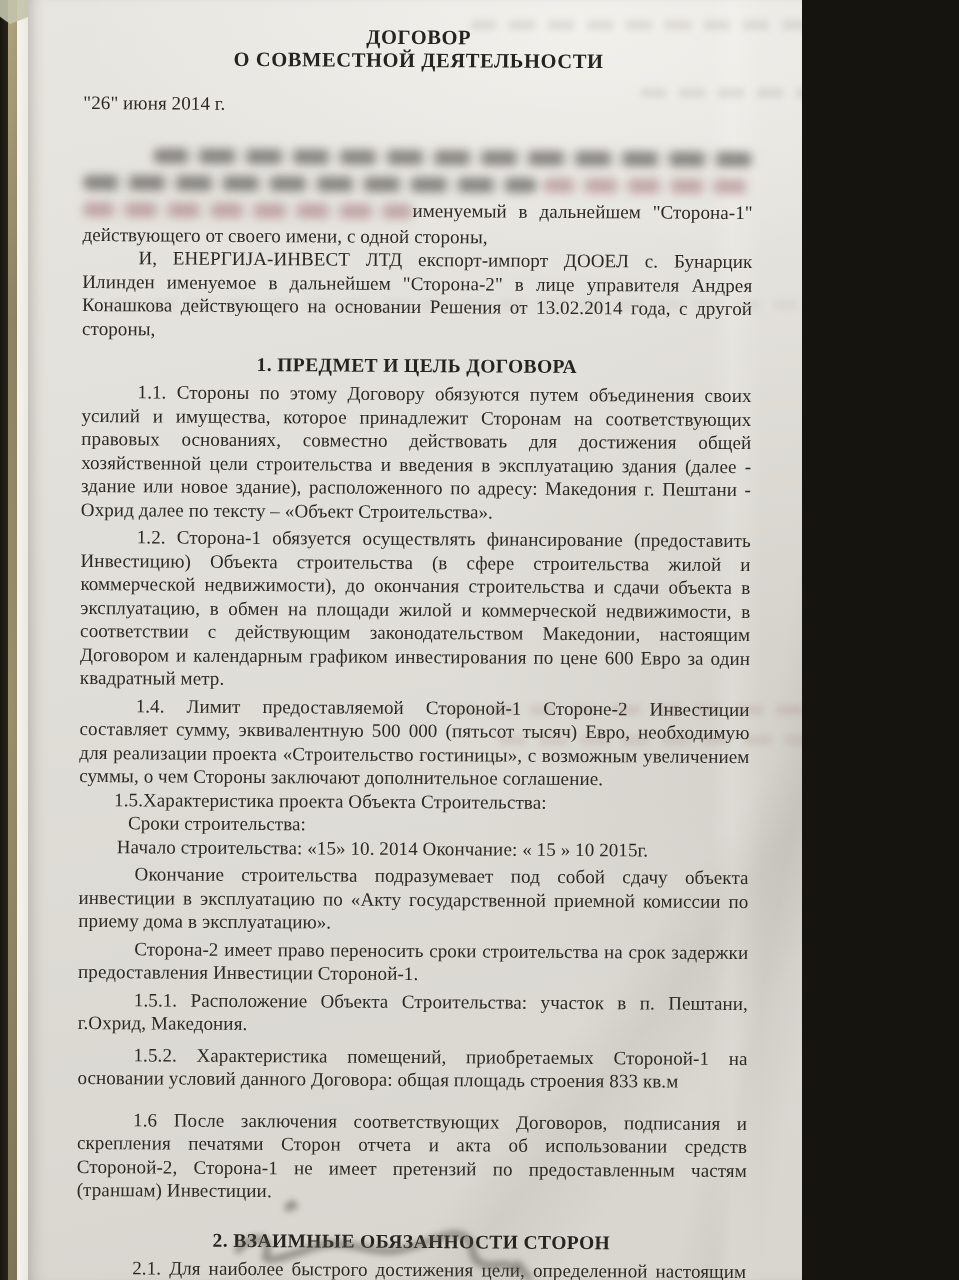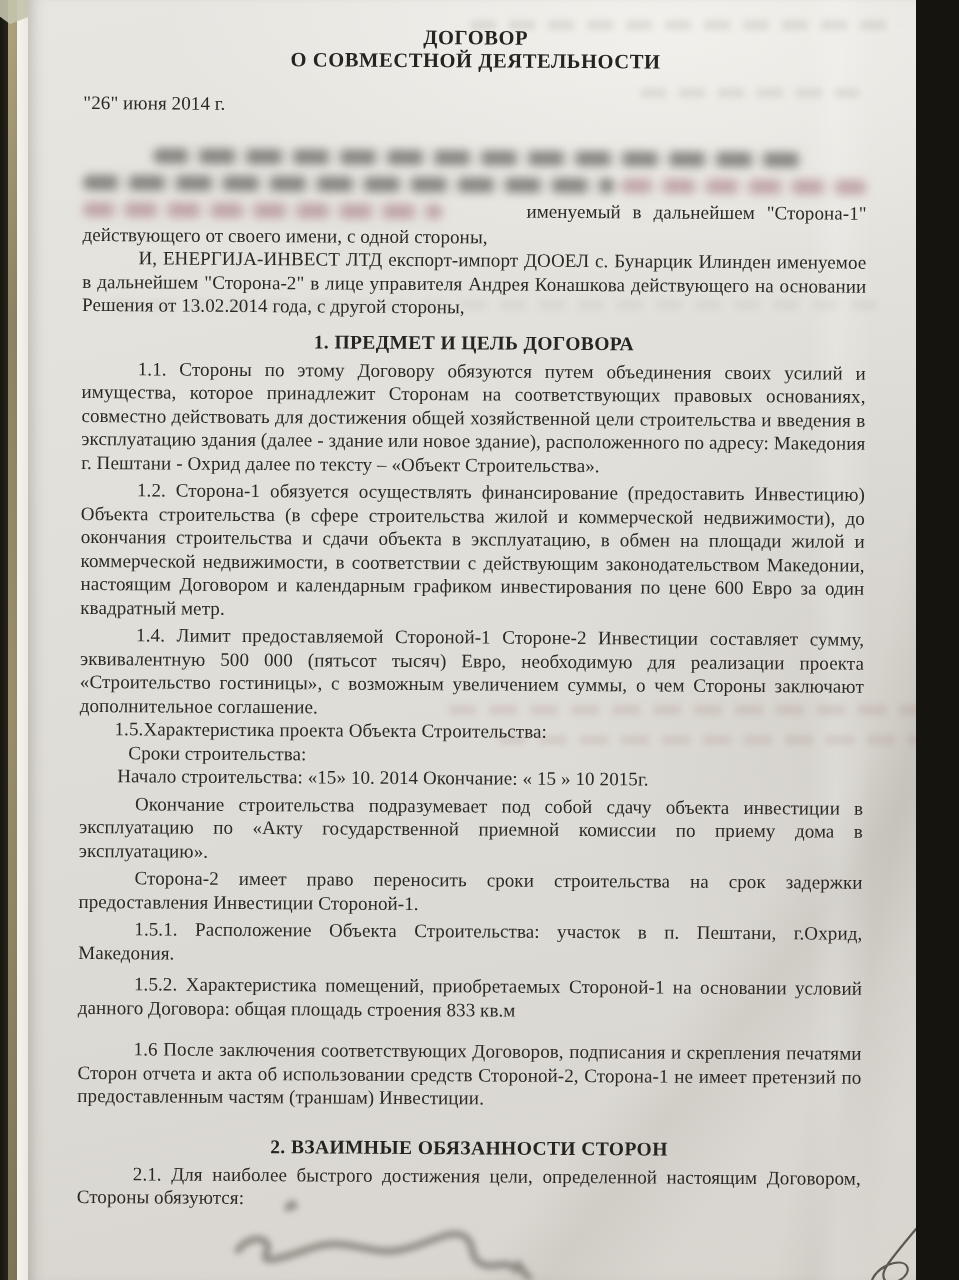--- a/index.html
+++ b/index.html
@@ -1,21 +1,21 @@
 <!DOCTYPE html>
 <html><head>
 <meta charset="utf-8">
 <style>
   html,body{margin:0;padding:0;}
   body{
     width:959px;height:1280px;overflow:hidden;
     background:#15140f;
     font-family:"Liberation Serif","DejaVu Serif",serif;
   }
-  .photo{position:relative;width:916px;height:1280px;border-radius:18px;}
+  .photo{position:relative;width:802px;height:1280px;border-radius:18px;}
 
   
   .strip-dark{position:absolute;left:0;top:0;width:10px;height:100%;
     background:linear-gradient(90deg,#17160f,#2b2920);}
   .strip-tan{position:absolute;left:8px;top:0;width:11px;height:100%;
     background:linear-gradient(180deg,#b0a47e 0%,#8d8263 25%,#9a8e6b 55%,#7e7458 100%);}
   .strip-under{position:absolute;left:17px;top:0;width:13px;height:100%;
     background:linear-gradient(90deg,#f5f3ec,#e9e7df);
     box-shadow:2px 0 4px rgba(90,85,72,.5);}
   .corner-wedge{position:absolute;left:0px;top:0px;width:72px;height:24px;

